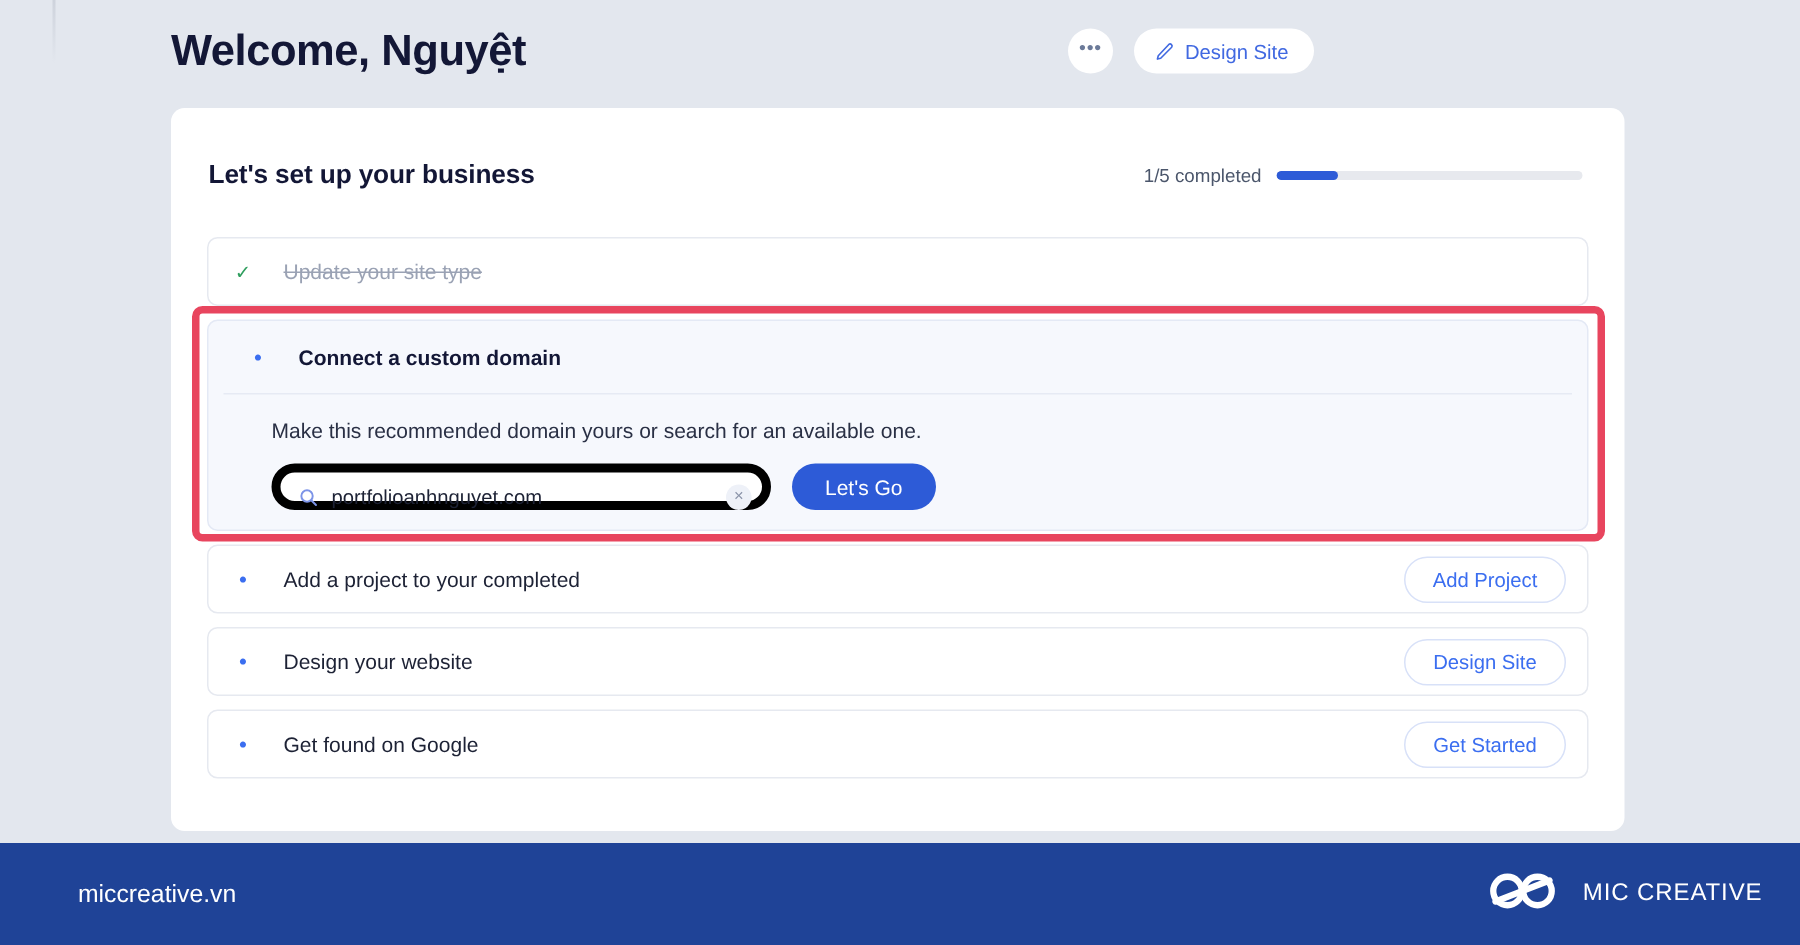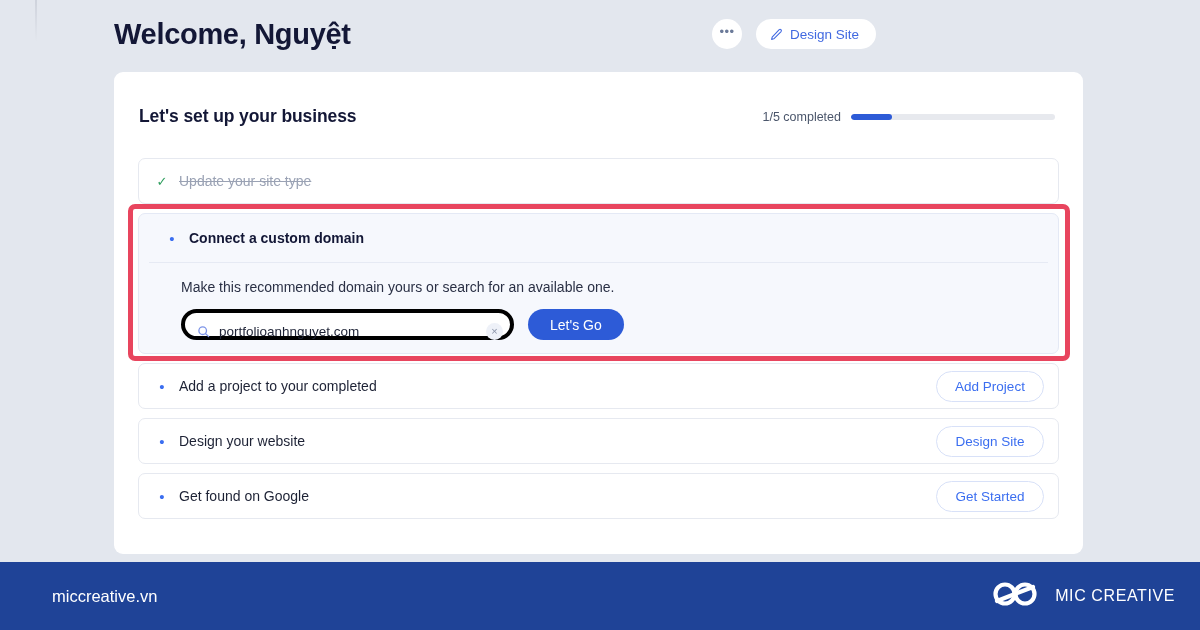--- a/index.html
+++ b/index.html
@@ -170,21 +170,21 @@
     flex: 0 0 14px;
     color: #2f9e5e;
     font-size: 13px;
     line-height: 1;
     display: flex;
     align-items: center;
     justify-content: center;
   }
 
   .task-label {
-    margin-left: 10px;
+    margin-left: 20px;
     font-size: 14px;
     color: #1d2235;
   }
 
   .task-label.done {
     color: #9aa2b4;
     text-decoration: line-through;
   }
 
   .task-action {
@@ -255,21 +255,21 @@
   .domain-row {
     display: flex;
     align-items: center;
     gap: 14px;
   }
 
   .search-field {
     width: 333px;
     height: 31px;
     background: #ffffff;
-    border: 4px solid #000000;
+    border: 6px solid #000000;
     border-radius: 16px;
     display: flex;
     align-items: center;
     padding: 13px 7px 0 12px;
   }
 
   .search-icon { display: block; flex: 0 0 auto; }
 
   .search-value {
     margin-left: 9px;

